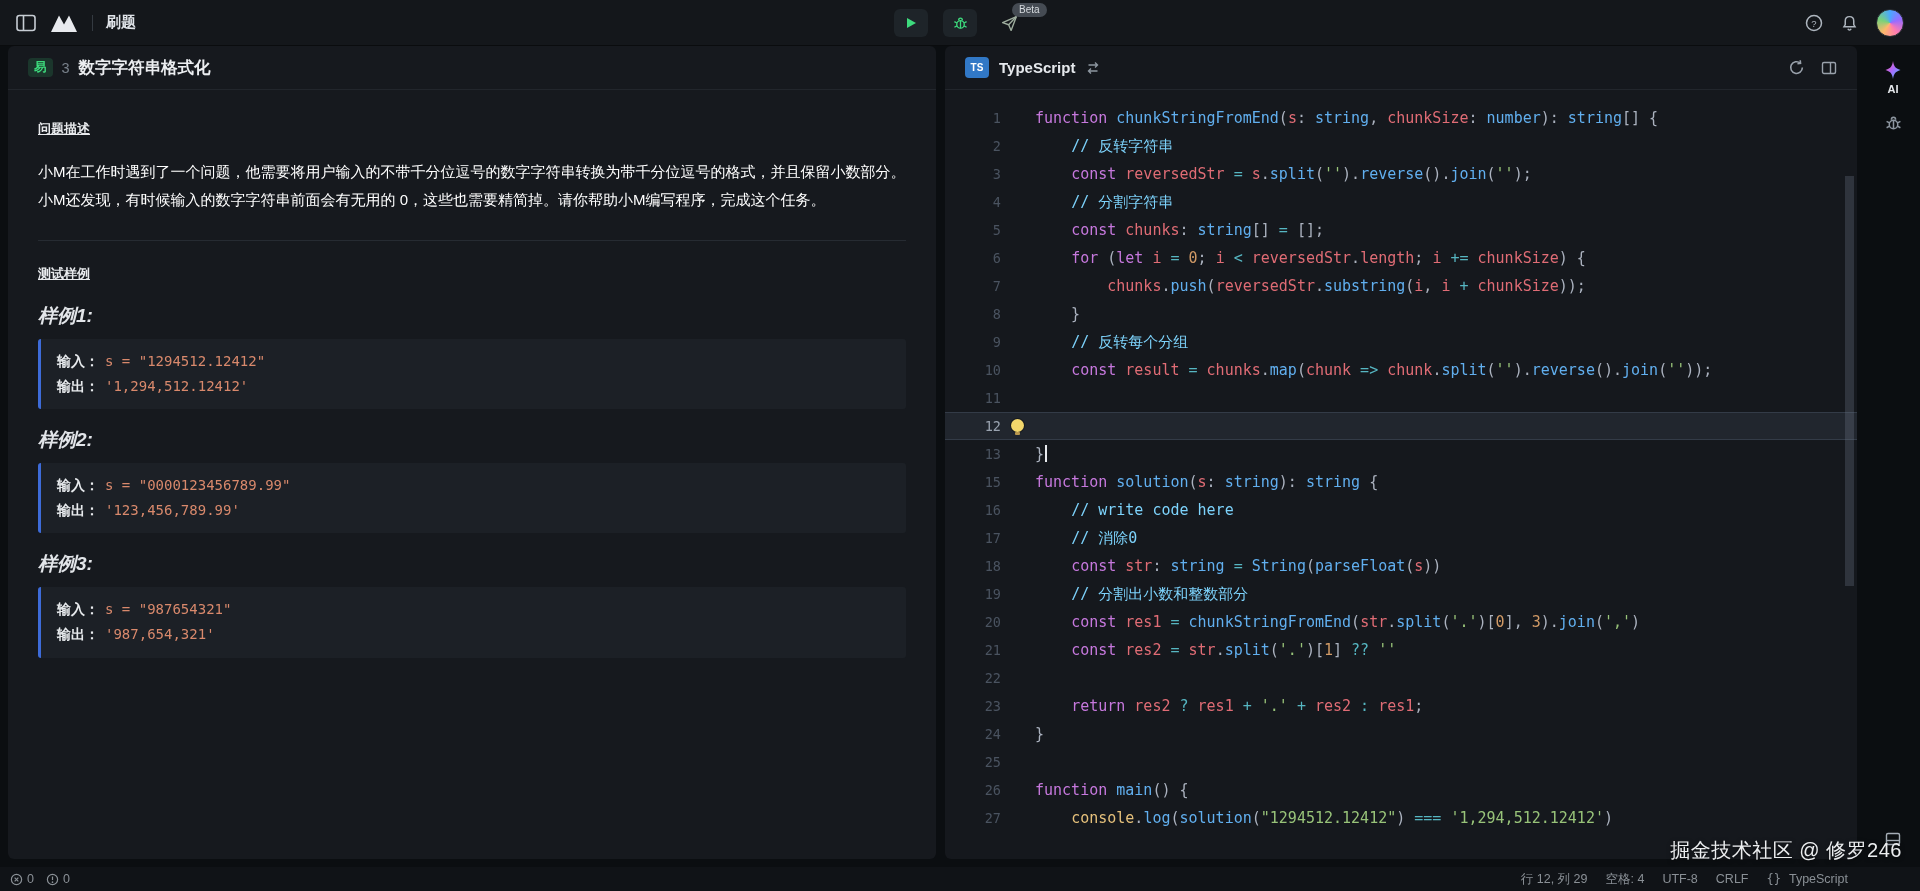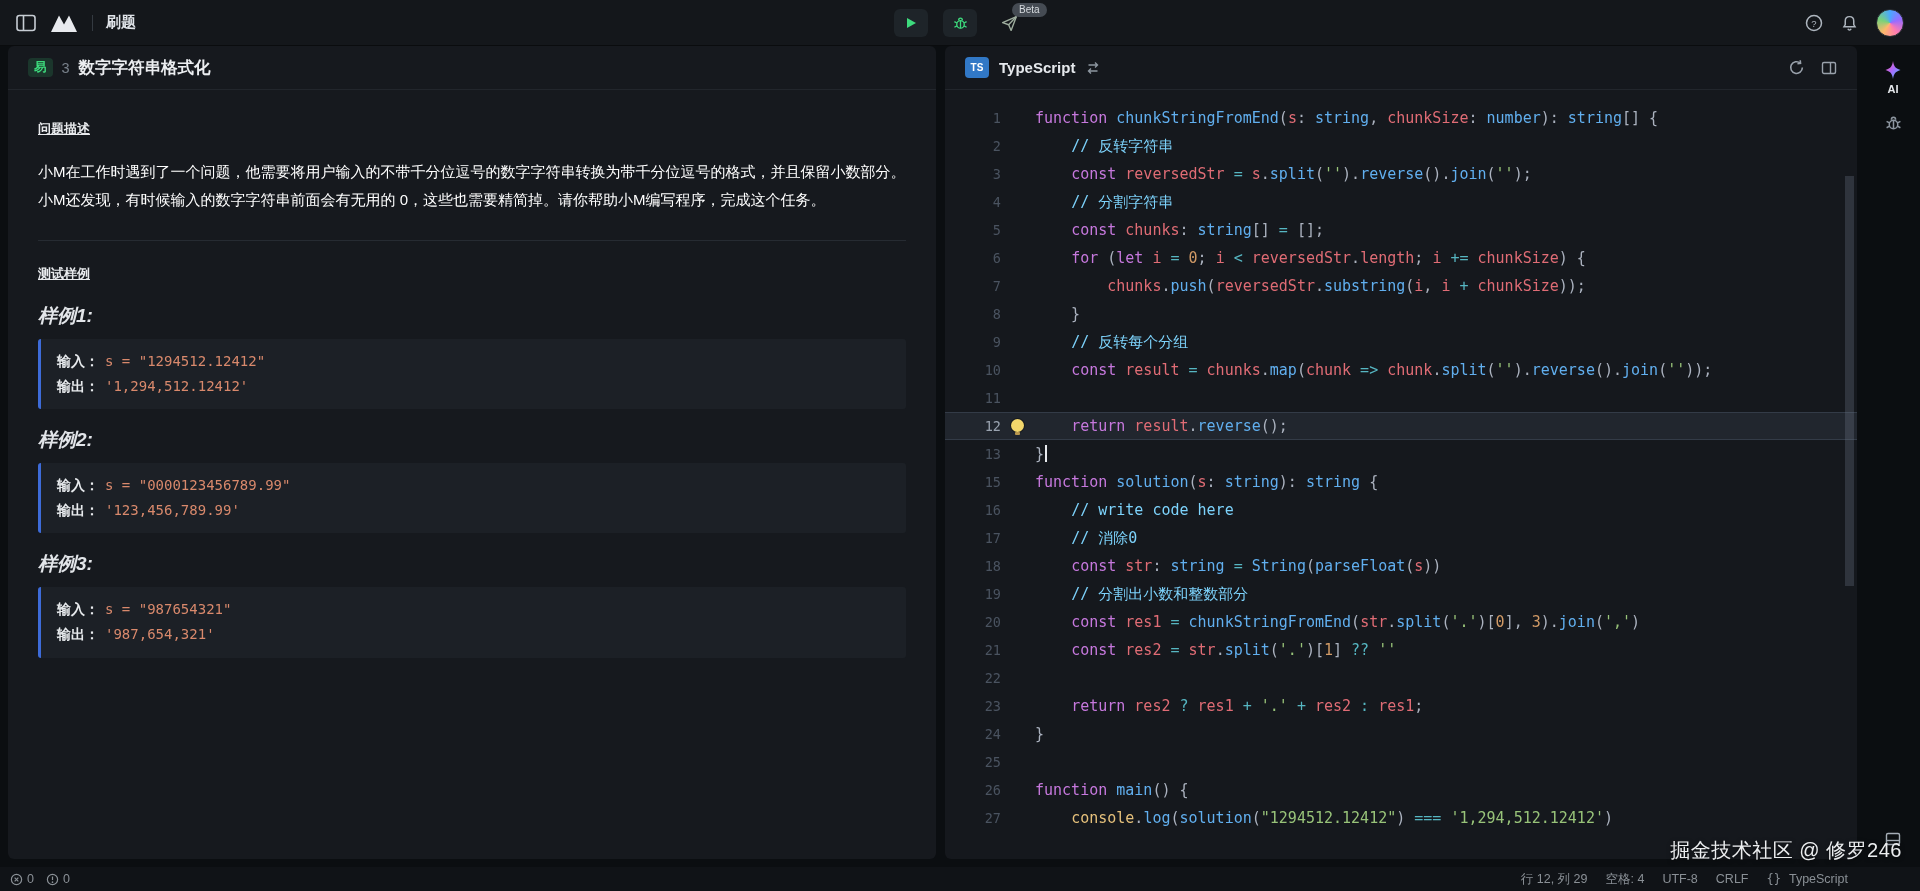--- a/index.html
+++ b/index.html
@@ -300,21 +300,20 @@
         <div class="crow">
           <span class="ln">10</span>
           <span class="lc"><span class="tk-pl">    </span><span class="tk-kw">const</span><span class="tk-pl"> </span><span class="tk-vr">result</span><span class="tk-op"> = </span><span class="tk-vr">chunks</span><span class="tk-pl">.</span><span class="tk-fn">map</span><span class="tk-pl">(</span><span class="tk-vr">chunk</span><span class="tk-op"> =&gt; </span><span class="tk-vr">chunk</span><span class="tk-pl">.</span><span class="tk-fn">split</span><span class="tk-pl">(</span><span class="tk-st">''</span><span class="tk-pl">).</span><span class="tk-fn">reverse</span><span class="tk-pl">().</span><span class="tk-fn">join</span><span class="tk-pl">(</span><span class="tk-st">''</span><span class="tk-pl">));</span></span>
         </div>
         <div class="crow">
           <span class="ln">11</span>
           <span class="lc"></span>
         </div>
         <div class="crow hl">
           <span class="ln">12</span>
-          <span class="lc"><span class="tk-pl">    </span><span class="tk-kw">return</span><span class="tk-pl"> </span><span class="tk-vr">result</span><span class="tk-pl">.</span><span class="tk-fn">reverse</span><span class="tk-pl">();</span></span>
           <span class="bulb"></span>
         </div>
         <div class="crow">
           <span class="ln">13</span>
           <span class="lc"><span class="tk-pl">}</span><span class="cursor"></span></span>
         </div>
         <div class="crow">
           <span class="ln">15</span>
           <span class="lc"><span class="tk-kw">function</span><span class="tk-pl"> </span><span class="tk-fn">solution</span><span class="tk-pl">(</span><span class="tk-vr">s</span><span class="tk-pl">: </span><span class="tk-ty">string</span><span class="tk-pl">): </span><span class="tk-ty">string</span><span class="tk-pl"> {</span></span>
         </div>

